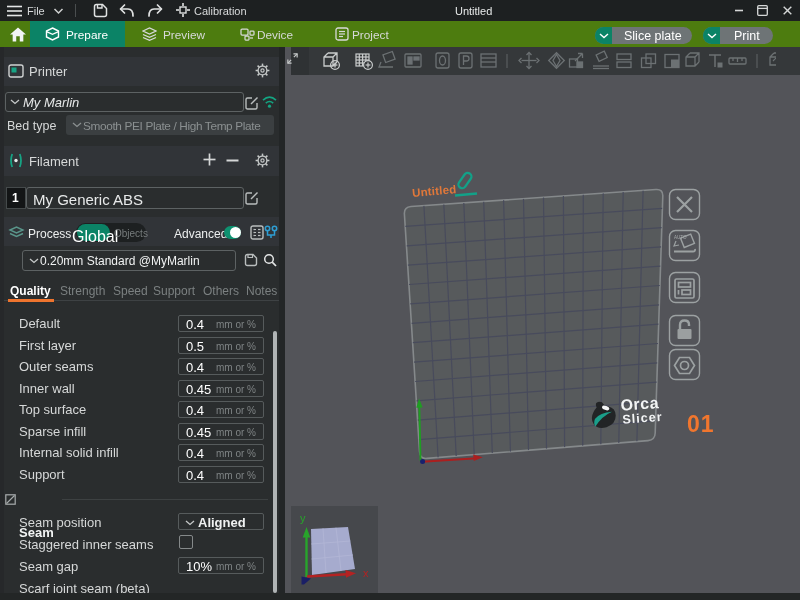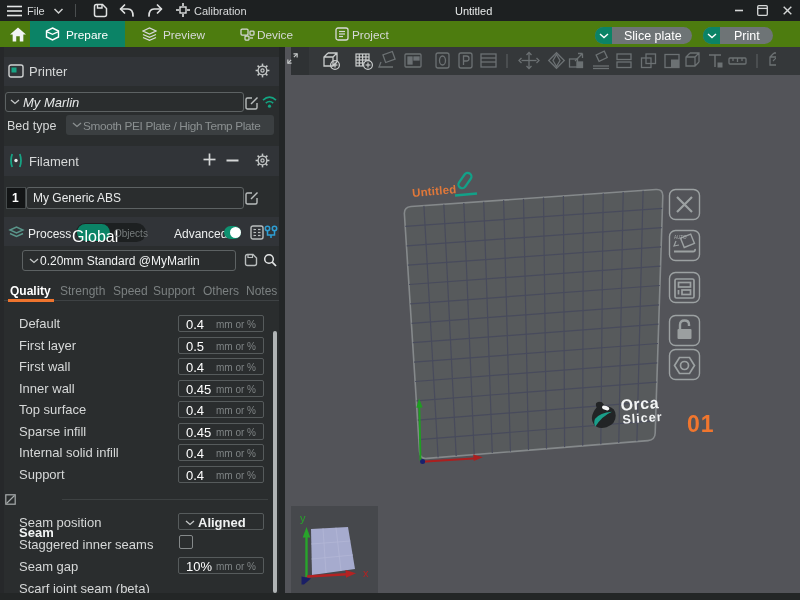--- a/index.html
+++ b/index.html
@@ -219,21 +219,21 @@
           <line x1="2.6" y1="2.6" x2="4.4" y2="4.4"></line>
           <line x1="10.6" y1="10.6" x2="12.4" y2="12.4"></line>
           <line x1="12.4" y1="2.6" x2="10.6" y2="4.4"></line>
           <line x1="4.4" y1="10.6" x2="2.6" y2="12.4"></line>
         </g>
     </svg>
 
     <div class="abs" style="left:6px;top:140px;width:20px;height:22px;background:#131516;border:1px solid #454a4b;box-sizing:border-box;"></div>
     <span class="abs" style="left:12px;top:144px;font-size:12px;color:#fff;font-weight:bold;">1</span>
     <div class="combo" style="left:26px;top:140px;width:218px;height:22px;"></div>
-    <span class="lbl" style="left:33px;top:144px;color:#e8eaea;font-size:12px;">My Generic ABS</span>
+    <span class="lbl" style="left:33px;top:144px;color:#e8eaea;font-size:15px;">My Generic ABS</span>
     <svg class="abs" style="left:245px;top:144px" width="14" height="14" viewBox="0 0 14 14">
       <path d="M12 7 L12 11.5 Q12 13 10.5 13 L2.5 13 Q1 13 1 11.5 L1 3.5 Q1 2 2.5 2 L7 2" fill="none" stroke="#b9bdbd" stroke-width="1.4"></path>
       <path d="M6 8 L12.5 1.5" stroke="#b9bdbd" stroke-width="1.5"></path>
     </svg>
 
     <svg class="abs" style="left:8px;top:178px" width="17" height="14" viewBox="0 0 17 14">
       <path d="M2 5 L8.5 2 L15 5 L8.5 8 Z" fill="none" stroke="#5a968b" stroke-width="1.4"></path>
       <path d="M2 8.5 L8.5 11.5 L15 8.5" fill="none" stroke="#5a968b" stroke-width="1.4"></path>
     </svg>
     <span class="lbl" style="left:28px;top:180px;font-size:12px;color:#eceeee;">Process</span>
@@ -290,21 +290,21 @@
     <span class="lbl" style="left:19px;top:269px;">Default</span>
     <div class="valbox" style="top:268px;">
         <span class="val">0.4</span>
         <span class="unit">mm or %</span>
       </div>
     <span class="lbl" style="left:19px;top:290.5px;">First layer</span>
     <div class="valbox" style="top:289.5px;">
         <span class="val">0.5</span>
         <span class="unit">mm or %</span>
       </div>
-    <span class="lbl" style="left:19px;top:312px;">First wall</span>
+    <span class="lbl" style="left:19px;top:312px;">Outer seams</span>
     <div class="valbox" style="top:311px;">
         <span class="val">0.4</span>
         <span class="unit">mm or %</span>
       </div>
     <span class="lbl" style="left:19px;top:333.5px;">Inner wall</span>
     <div class="valbox" style="top:332.5px;">
         <span class="val">0.45</span>
         <span class="unit">mm or %</span>
       </div>
     <span class="lbl" style="left:19px;top:355px;">Top surface</span>

